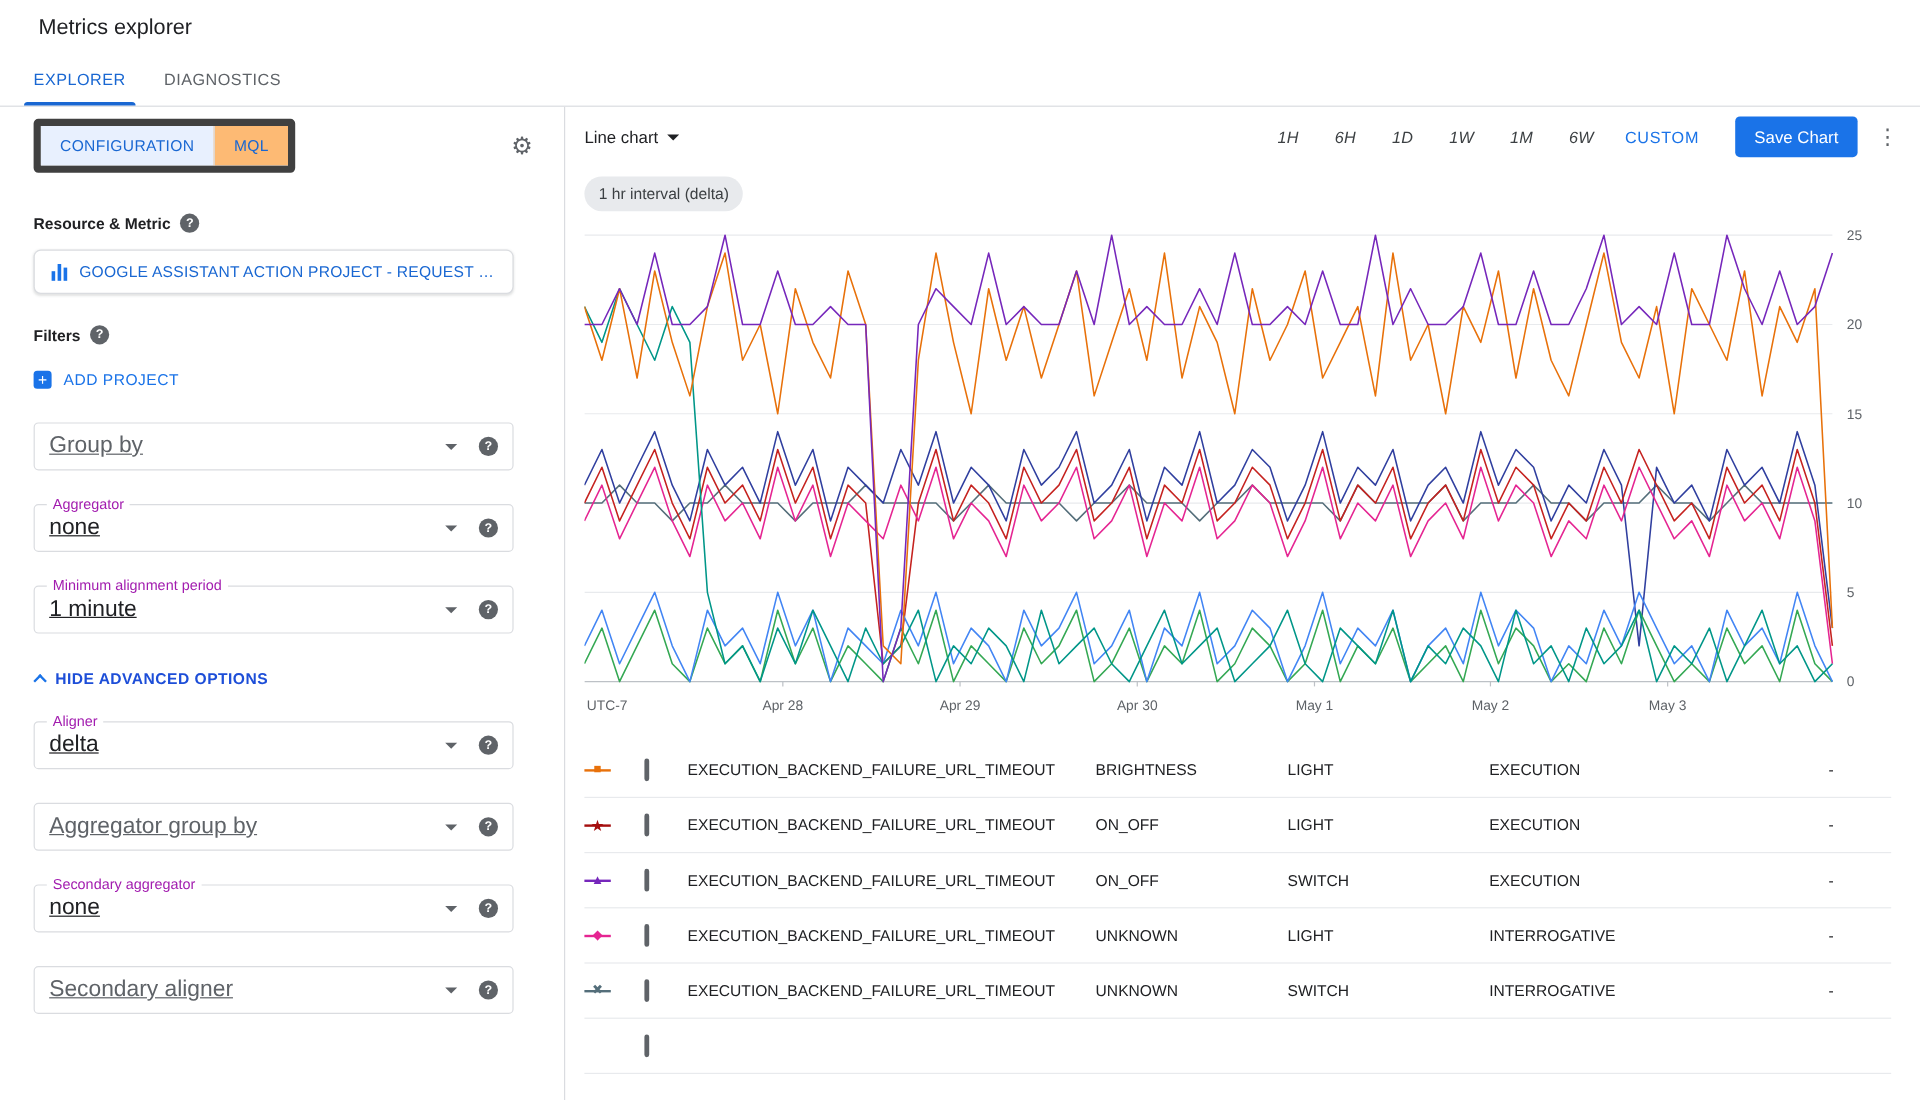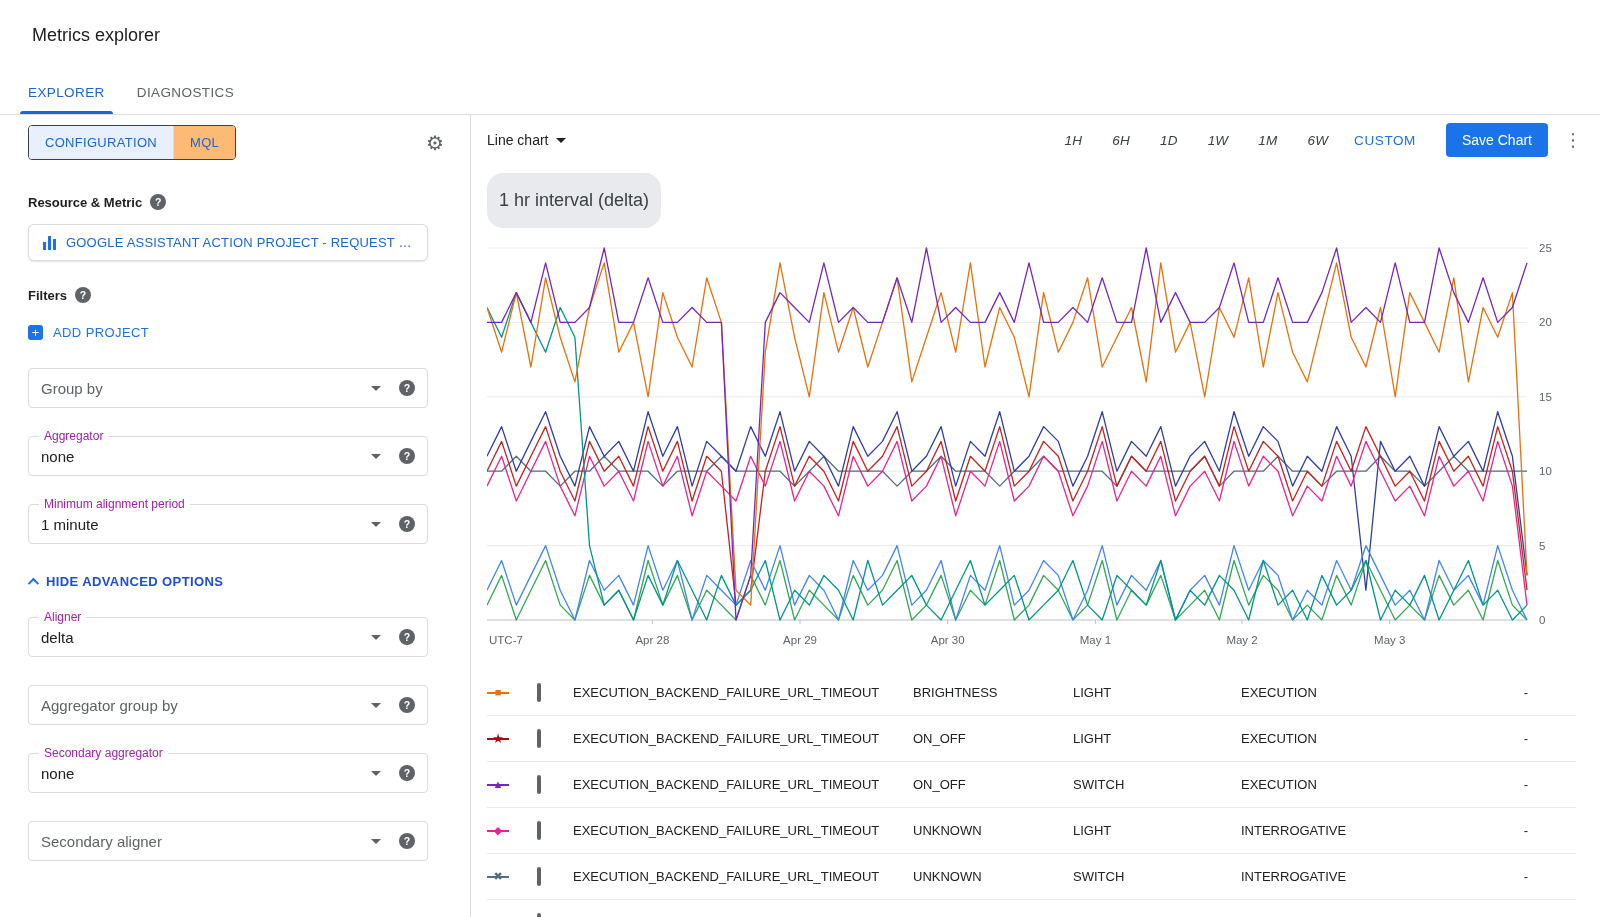--- a/index.html
+++ b/index.html
@@ -1,38 +1,38 @@
 <!DOCTYPE html>
 <html><head>
 <meta charset="utf-8">
 <style>
   * { box-sizing: border-box; margin: 0; padding: 0; }
   html,body { width:1600px; height:917px; overflow:hidden; background:#fff;
     font-family:"Liberation Sans", sans-serif; color:#202124; }
 
   
-  .app-header { padding:25px 32px; }
+  .app-header { padding:12px 32px; }
   .app-title { font-size:18px; font-weight:400; color:#202124; }
 
   
   .tabs { display:flex; align-items:stretch; border-bottom:1px solid #dadce0; padding-left:12px; height:44px; }
   .tab { position:relative; display:flex; align-items:center; padding:0 16px; font-size:13.5px;
     font-weight:500; letter-spacing:.4px; color:#5f6368; cursor:pointer; }
   .tab.active { color:#1967d2; }
   .tab.active::after { content:""; position:absolute; left:8px; right:8px; bottom:0; height:3px;
     background:#1967d2; border-radius:3px 3px 0 0; }
 
   
   .content { display:flex; height:828px; }
   .sidebar { width:471px; border-right:1px solid #dadce0; padding:0 0 0 0; overflow:hidden; flex:none; }
   .main { flex:1; overflow:hidden; }
 
   
   .sidebar-head { display:flex; justify-content:space-between; align-items:center; padding:10px 26px 8px 28px; }
-  .seg { display:inline-flex; border:1px solid #404040; border-radius:4px; overflow:hidden; }
+  .seg { display:inline-flex; border:6px solid #404040; border-radius:4px; overflow:hidden; }
   .seg-btn { padding:9px 16px; font-size:13px; font-weight:500; letter-spacing:.3px; color:#1967d2;
     background:#fdba74; cursor:pointer; border:none; font-family:inherit; }
   .seg-btn.active { background:#e8f0fe; }
   .seg-btn + .seg-btn { border-left:1px solid #dadce0; }
   .gear { font-size:20px; color:#5f6368; cursor:pointer; line-height:1; }
 
   .side-section { padding:0 28px; }
   .sec-label-row { display:flex; align-items:center; gap:8px; margin-top:26px; }
   .sec-label { font-size:13px; font-weight:700; color:#202124; }
   .help { width:16px; height:16px; border-radius:50%; background:#5f6368; color:#fff; font-size:10.5px;
@@ -52,43 +52,43 @@
     display:inline-flex; align-items:center; justify-content:center; line-height:1; }
   .add-filter-label { color:#1a73e8; font-size:13px; font-weight:500; letter-spacing:.4px; }
 
   .view-question { margin-top:32px; font-size:15px; font-weight:700; color:#202124; }
 
   .field { margin-top:28px; }
   .select { position:relative; width:400px; height:40px; border:1px solid #dadce0; border-radius:4px;
     display:flex; align-items:center; padding:0 12px; cursor:pointer; background:#fff; }
   .float-label { position:absolute; top:-8px; left:10px; background:#fff; padding:0 5px; font-size:12px;
     color:#a21caf; }
-  .sel-value { flex:1; font-size:15px; color:#202124; }
+  .sel-value { flex:1; font-size:19px; color:#202124;text-decoration:underline; }
   .sel-value.placeholder { color:#5f6368; }
   .caret { width:0; height:0; border-left:5px solid transparent; border-right:5px solid transparent;
     border-top:5px solid #5f6368; margin-right:18px; }
   .advanced-toggle { display:flex; align-items:center; gap:10px; margin-top:30px; cursor:pointer; }
   .chevron-up { width:8px; height:8px; border-top:2px solid #1a73e8; border-right:2px solid #1a73e8;
     transform:rotate(-45deg) translateY(2px); }
   .advanced-label { color:#1d4ed8; font-size:13px; font-weight:700; letter-spacing:.4px; }
 
   
   .toolbar { display:flex; align-items:center; height:50px; padding:0 18px 0 16px; }
   .chart-type { display:flex; align-items:center; gap:8px; font-size:14px; font-weight:500; color:#202124; cursor:pointer; }
   .chart-type .caret { margin:0; border-top-color:#202124; }
   .ranges { display:flex; align-items:center; gap:30px; margin-left:auto;font-style:italic; }
   .range-btn { font-size:13.5px; font-weight:500; color:#3c4043; cursor:pointer; letter-spacing:.2px; }
   .custom-btn { font-size:13.5px; font-weight:500; color:#1a73e8; letter-spacing:.6px; margin-left:26px; cursor:pointer; }
   .save-btn { margin-left:30px; background:#1a73e8; color:#fff; border:none; border-radius:4px;
     padding:9px 16px; font-size:14px; font-weight:500; font-family:inherit; cursor:pointer; }
   .kebab { margin-left:16px; font-size:18px; color:#5f6368; cursor:pointer; }
 
   .chip-row { padding:8px 0 0 16px; }
-  .chip { display:inline-block; background:#e8eaed; border-radius:16px; padding:17px 12px;
-    font-size:18px; color:#3c4043;text-align:center; }
+  .chip { display:inline-block; background:#e8eaed; border-radius:16px; padding:7px 12px;
+    font-size:13px; color:#3c4043;text-align:center; }
 
   .chart-wrap { padding:10px 18px 0 16px; }
 
   
   .tbl { margin:14px 24px 0 16px; }
   .tbl-header, .tbl-row { display:grid;
     grid-template-columns:50px 36px 340px 160px 168px 250px 1fr 48px; align-items:center; }
   .tbl-header { height:42px; border-bottom:1px solid #dadce0; font-size:13px; font-weight:700; }
   .tbl-row { height:46px; border-bottom:1px solid #e8eaed; font-size:13px; color:#202124; }
   .cell-right { text-align:right; }

